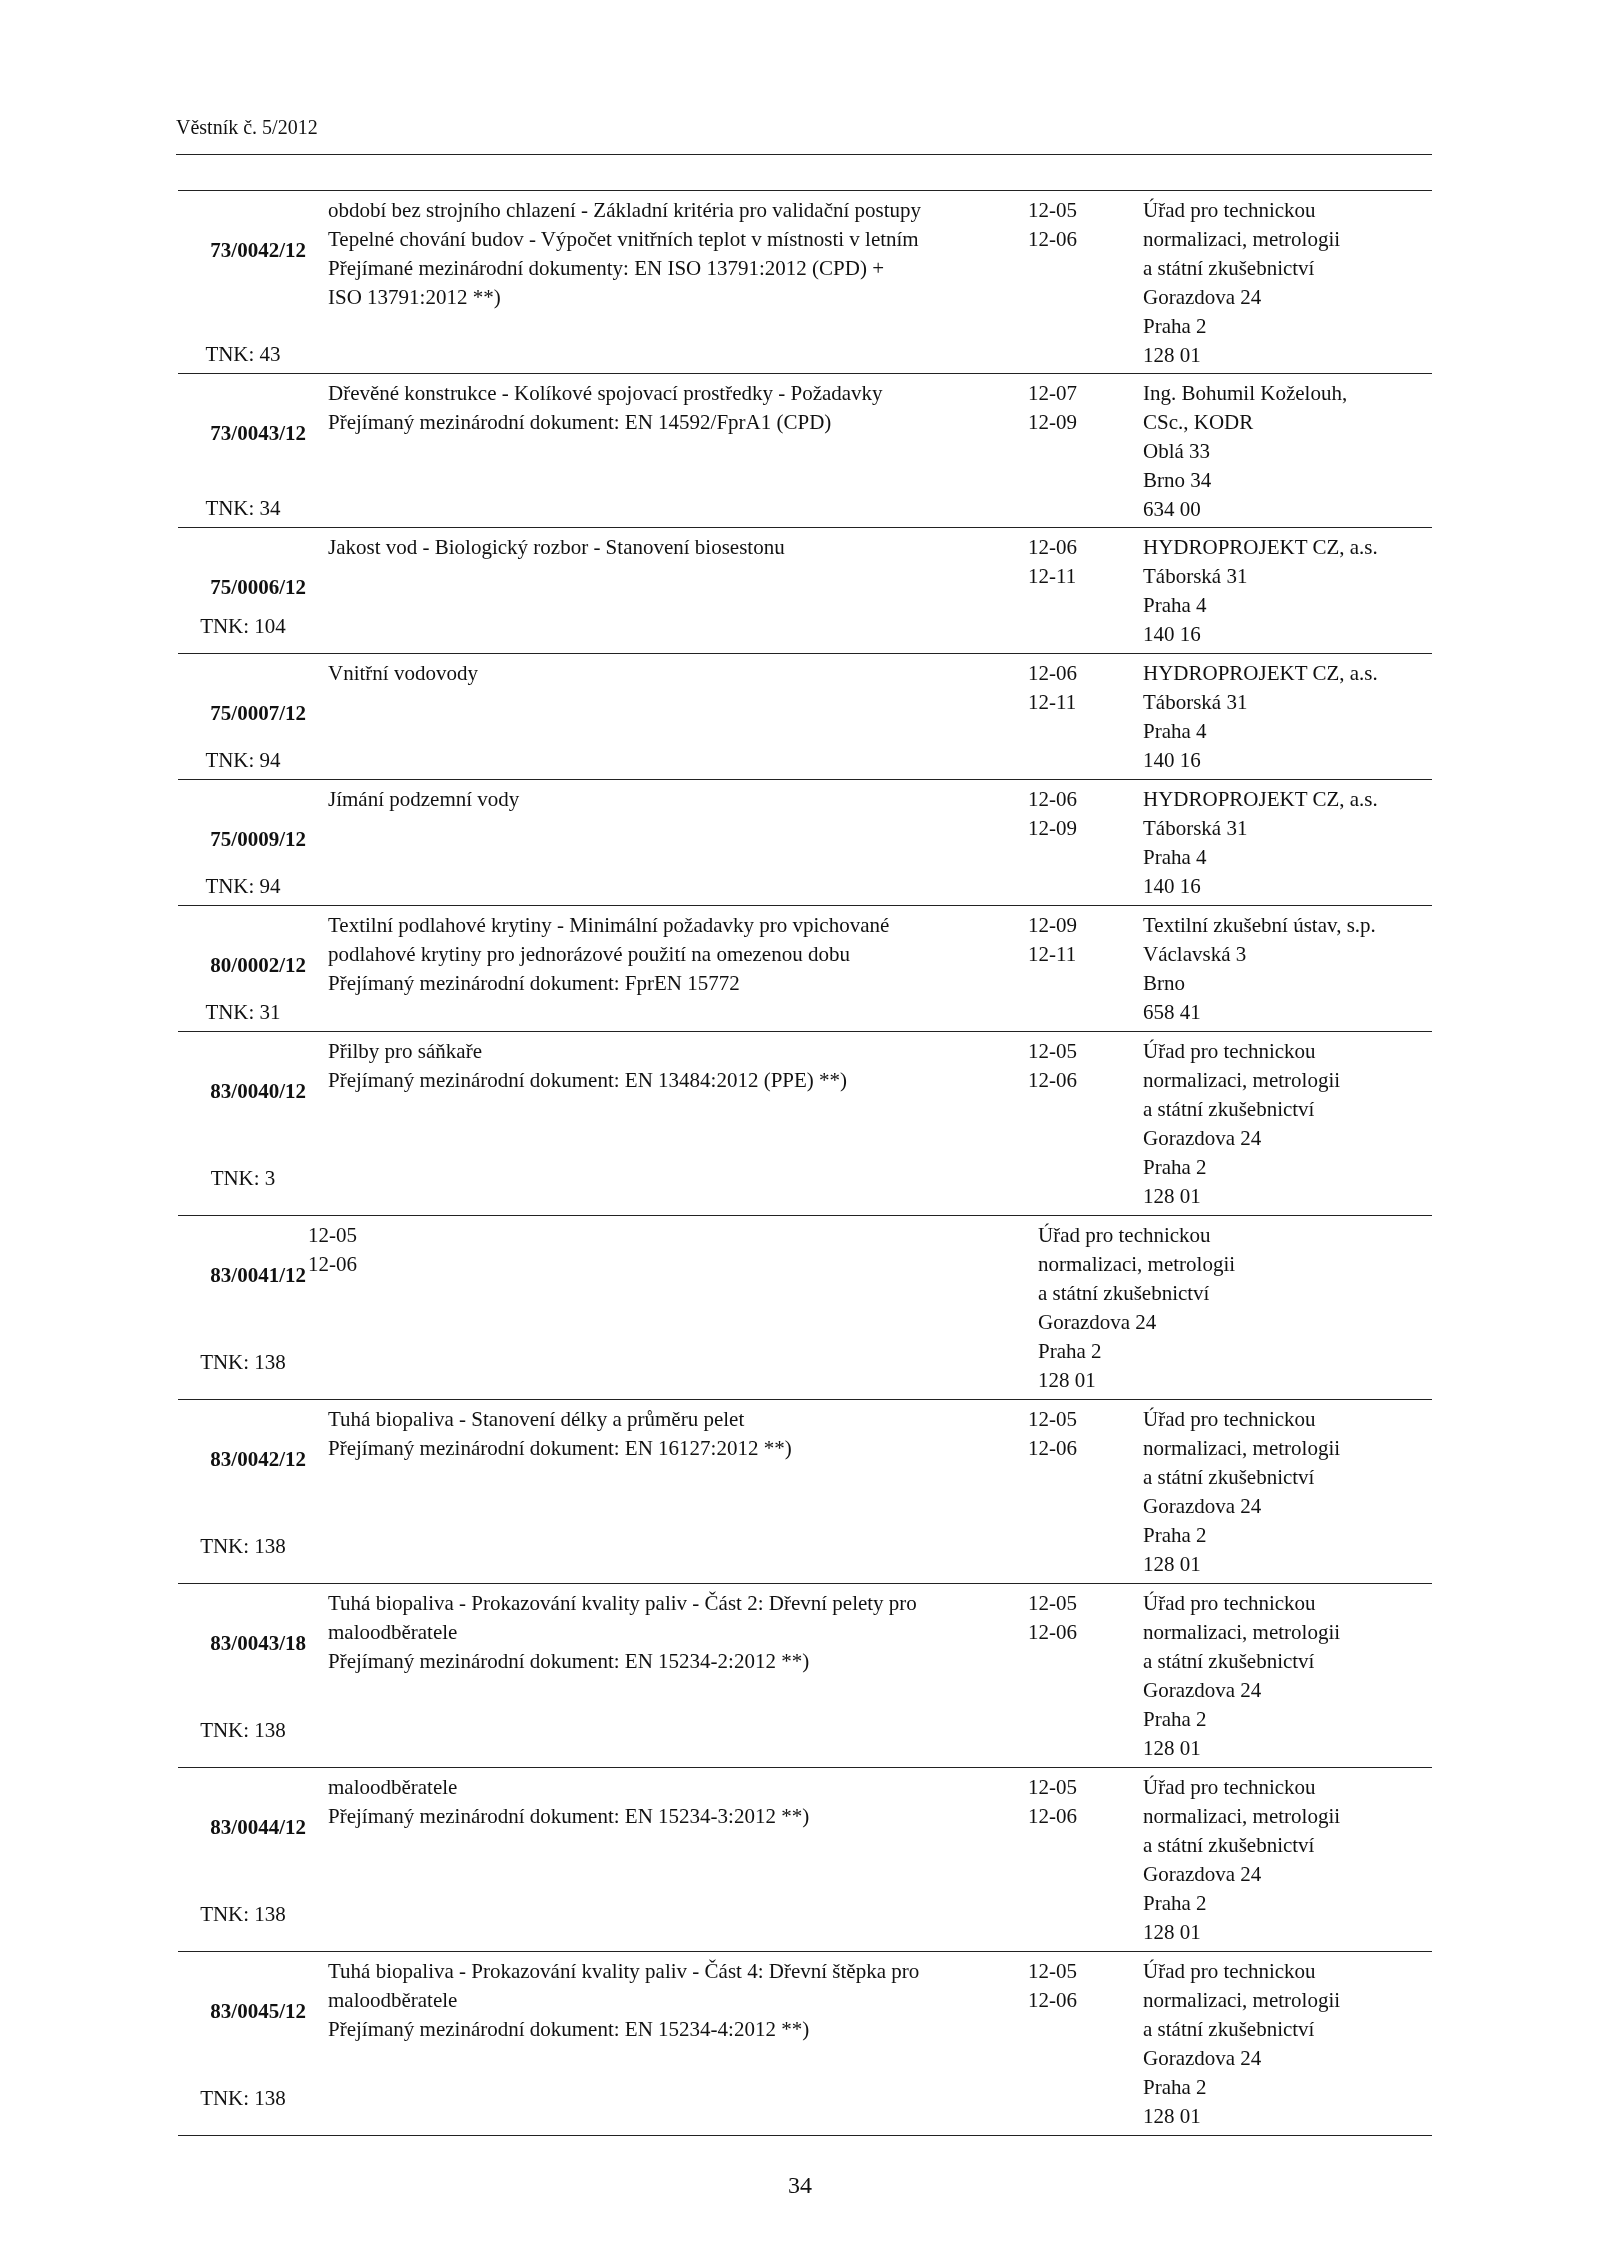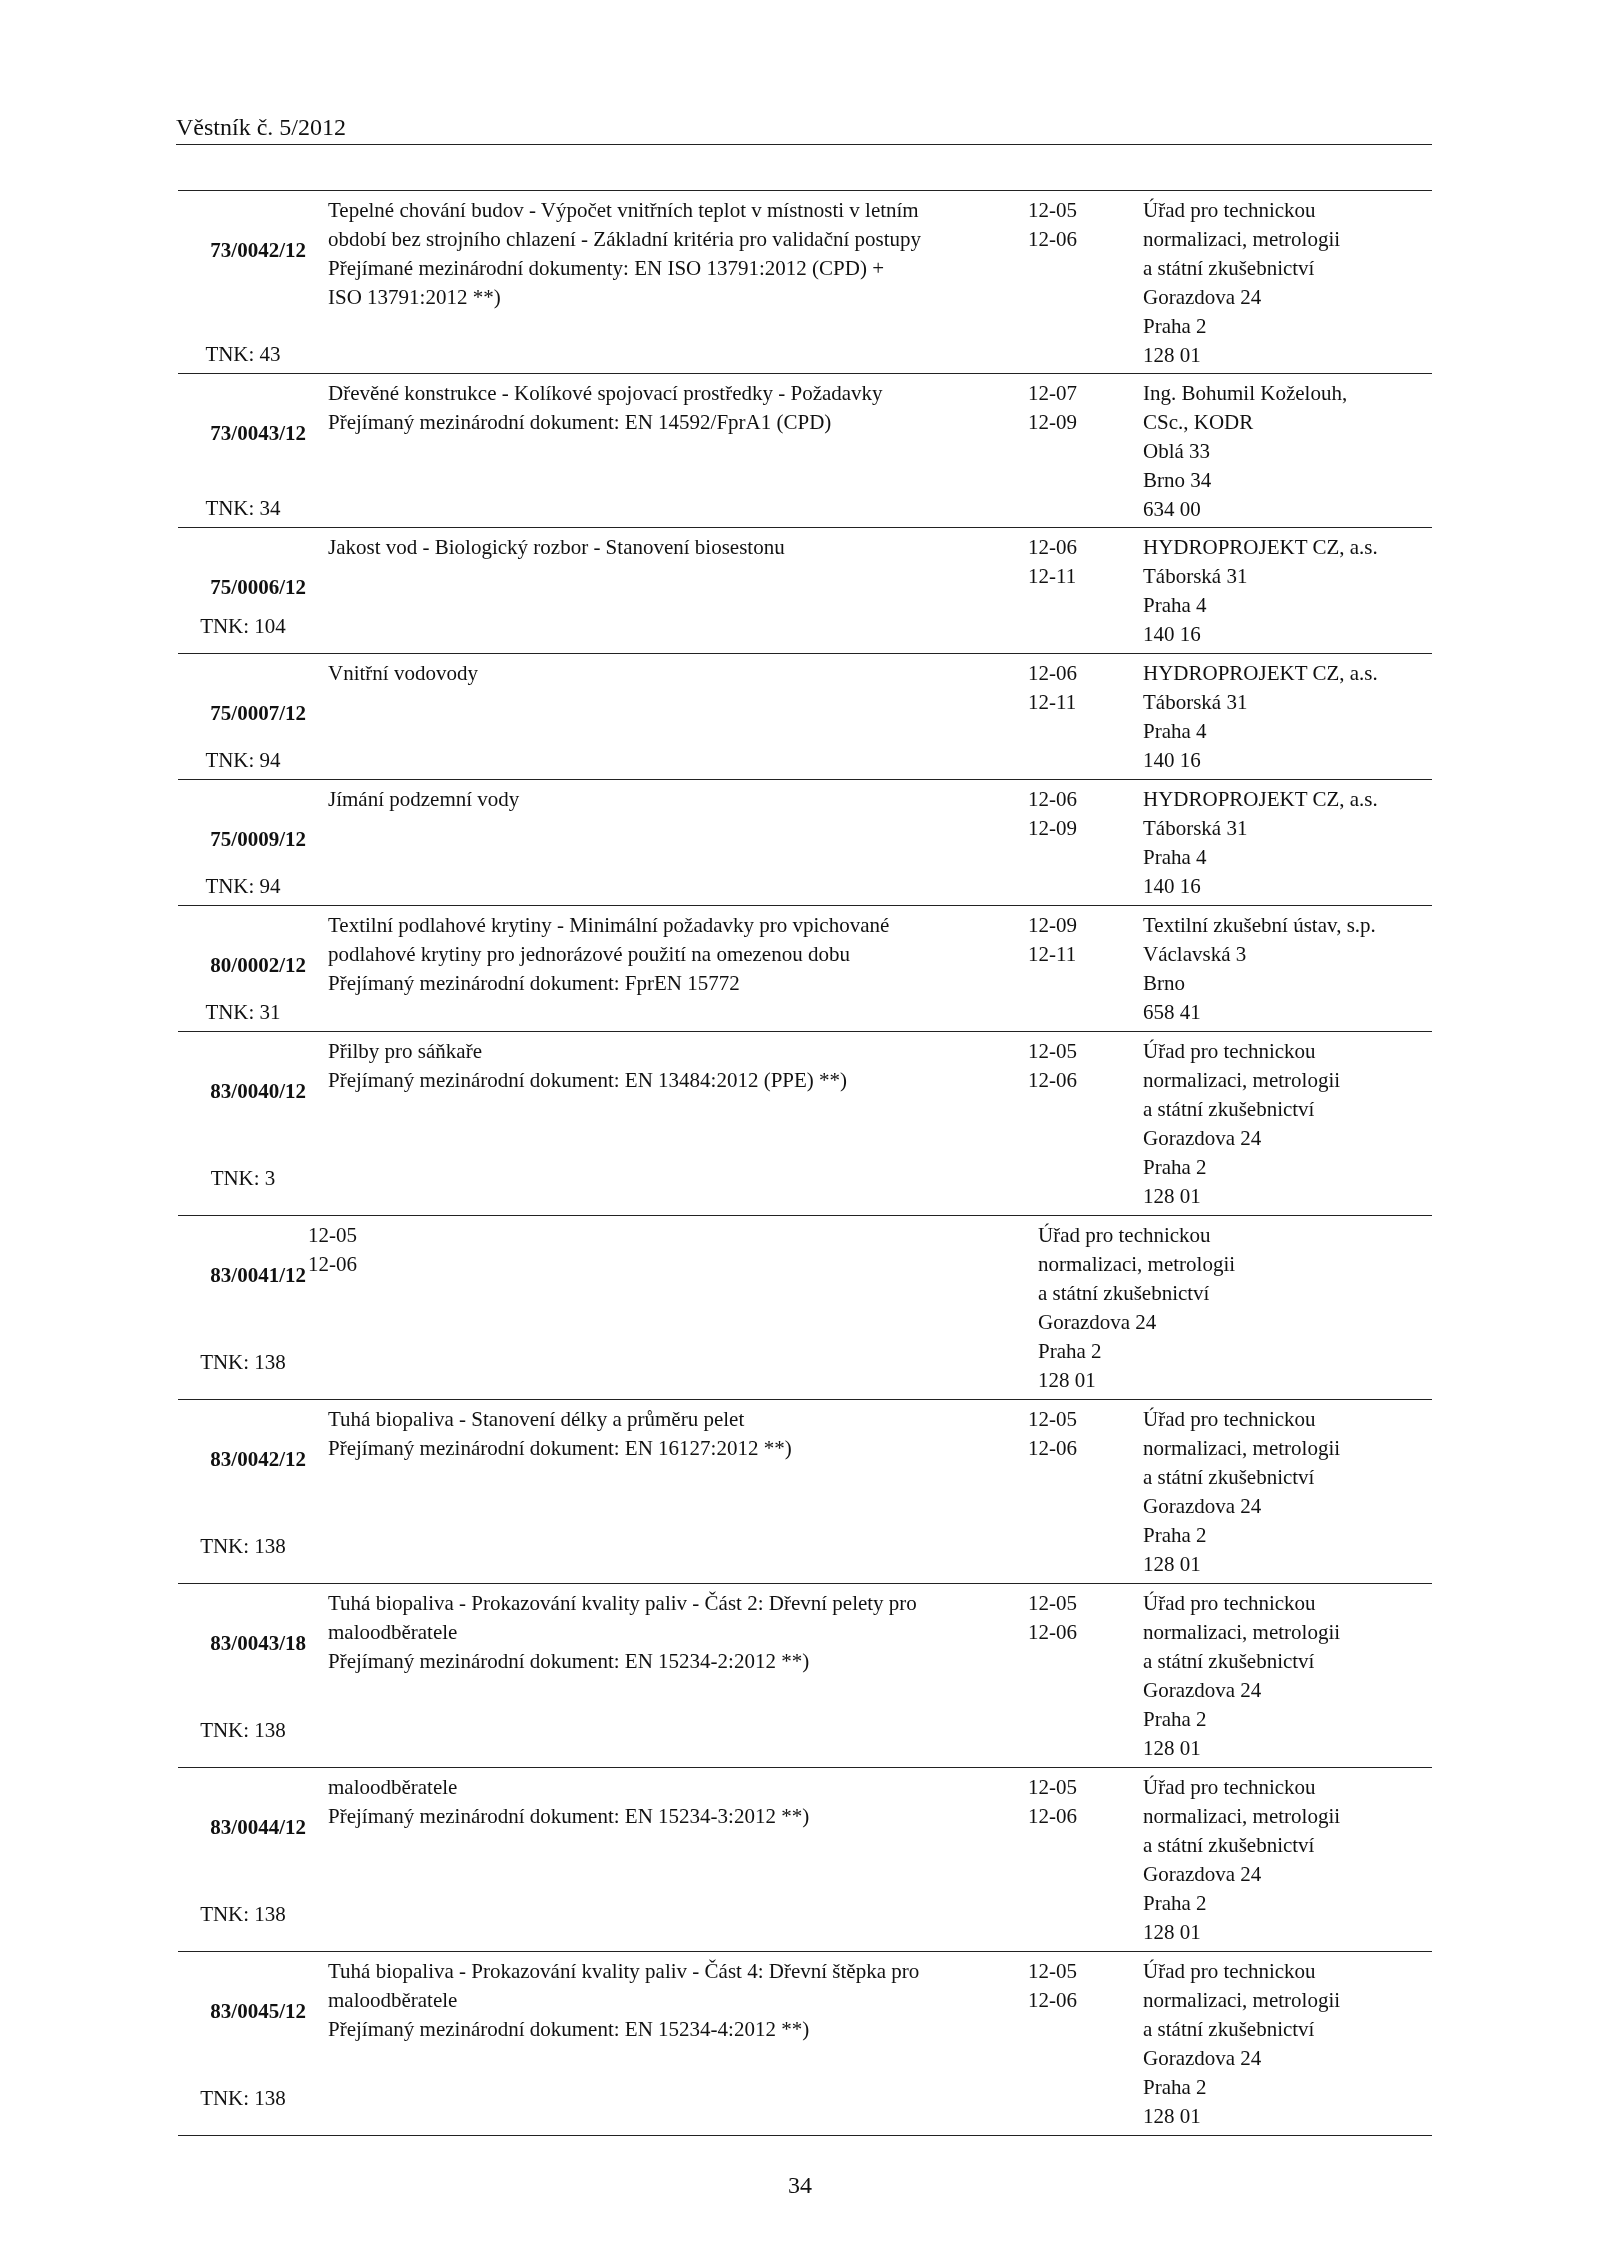--- a/index.html
+++ b/index.html
@@ -5,22 +5,22 @@
   html, body { margin: 0; padding: 0; background: #ffffff; }
   body {
     width: 1600px; height: 2263px; position: relative; overflow: hidden;
     font-family: "Liberation Serif", "DejaVu Serif", serif;
     color: #111111;
     font-size: 21px;
   }
   .page-header {
     position: absolute; left: 176px; top: 112px; width: 1256px;
     border-bottom: 1.5px solid #222;
-    padding-bottom: 2px;
-    font-size: 24px; line-height: 30px;
+    padding-bottom: 12px;
+    font-size: 20px; line-height: 30px;
   }
   .table {
     position: absolute; left: 178px; top: 190px; width: 1254px;
     border-top: 1.5px solid #222;
   }
   .row {
     display: grid;
     grid-template-columns: 130px 720px 105px 299px;
     border-bottom: 1.5px solid #222;
     padding-top: 5px;
@@ -54,22 +54,22 @@
   <span>Věstník č. 5/2012</span>
 </div>
 
 <div class="table" id="standards-table">
     <div class="row" style="height: 183px;">
     <div class="col-code">
       <span class="code">73/0042/12</span>
       <span class="tnk" style="bottom: 4px;">TNK: 43</span>
     </div>
     <div class="col-title">
+        <span>období bez strojního chlazení - Základní kritéria pro validační postupy</span>
         <span>Tepelné chování budov - Výpočet vnitřních teplot v místnosti v letním</span>
-        <span>období bez strojního chlazení - Základní kritéria pro validační postupy</span>
         <span>Přejímané mezinárodní dokumenty: EN ISO 13791:2012 (CPD) +</span>
         <span>ISO 13791:2012 **)</span>
       </div>
     <div class="col-dates">
         <span>12-05</span>
         <span>12-06</span>
       </div>
     <div class="col-addr">
         <span>Úřad pro technickou</span>
         <span>normalizaci, metrologii</span>

